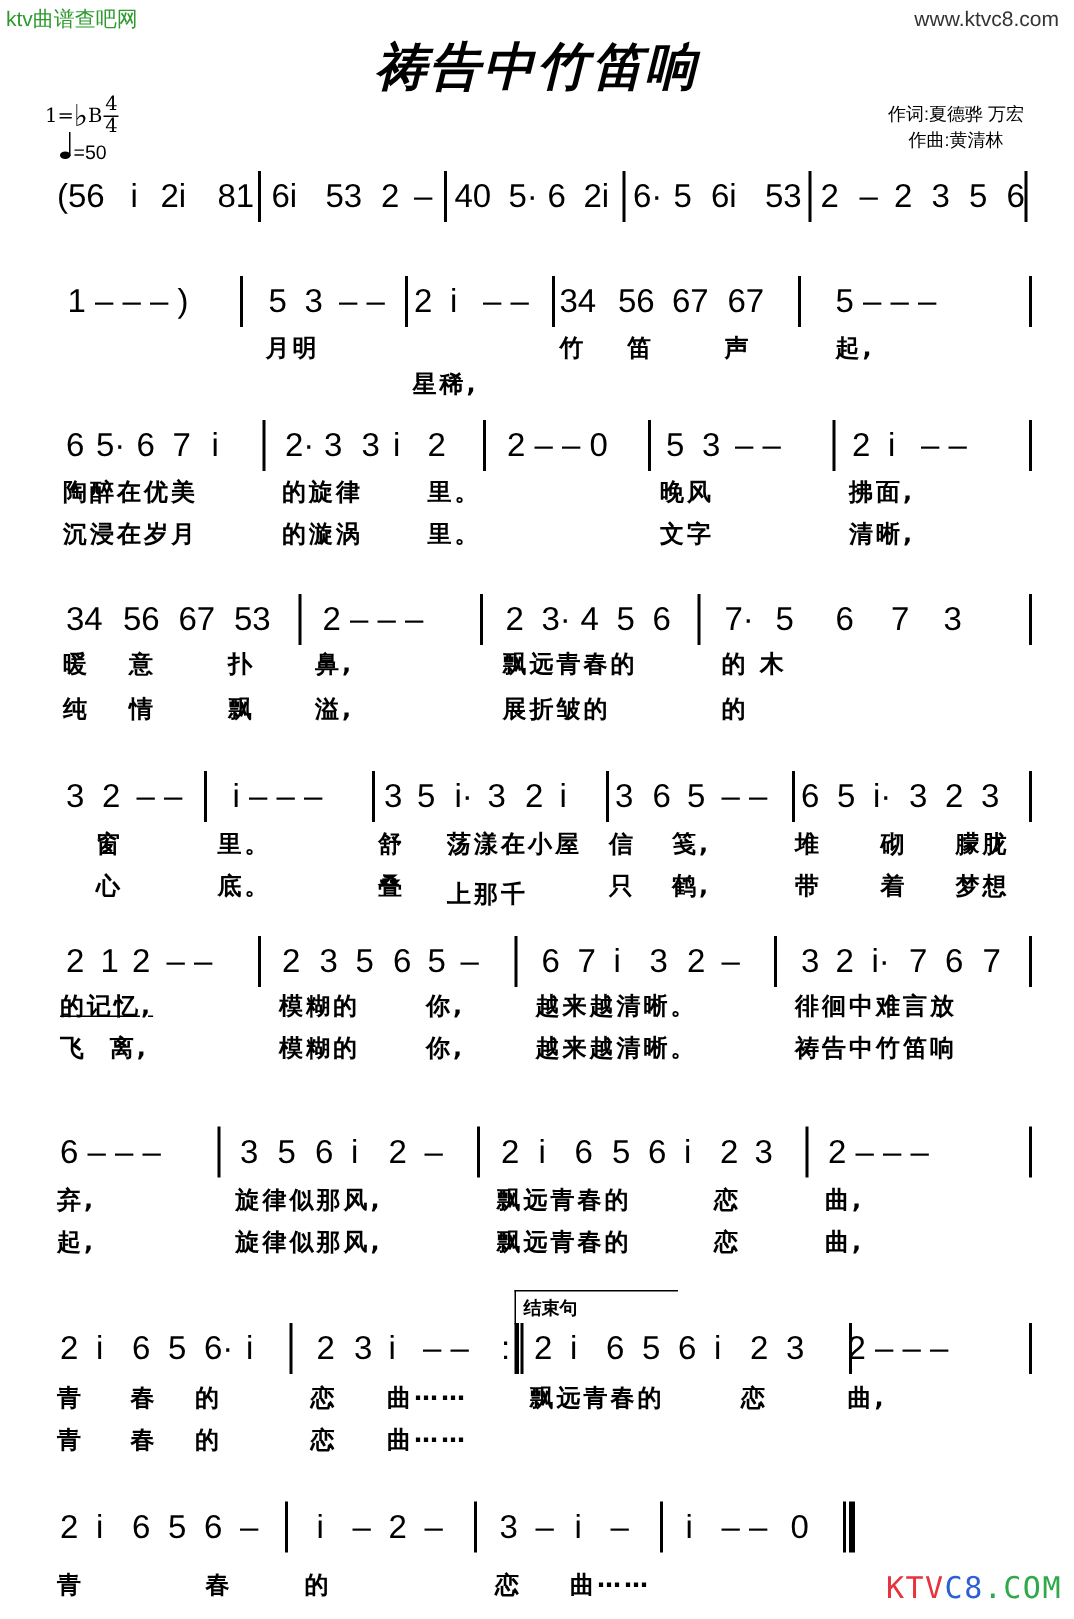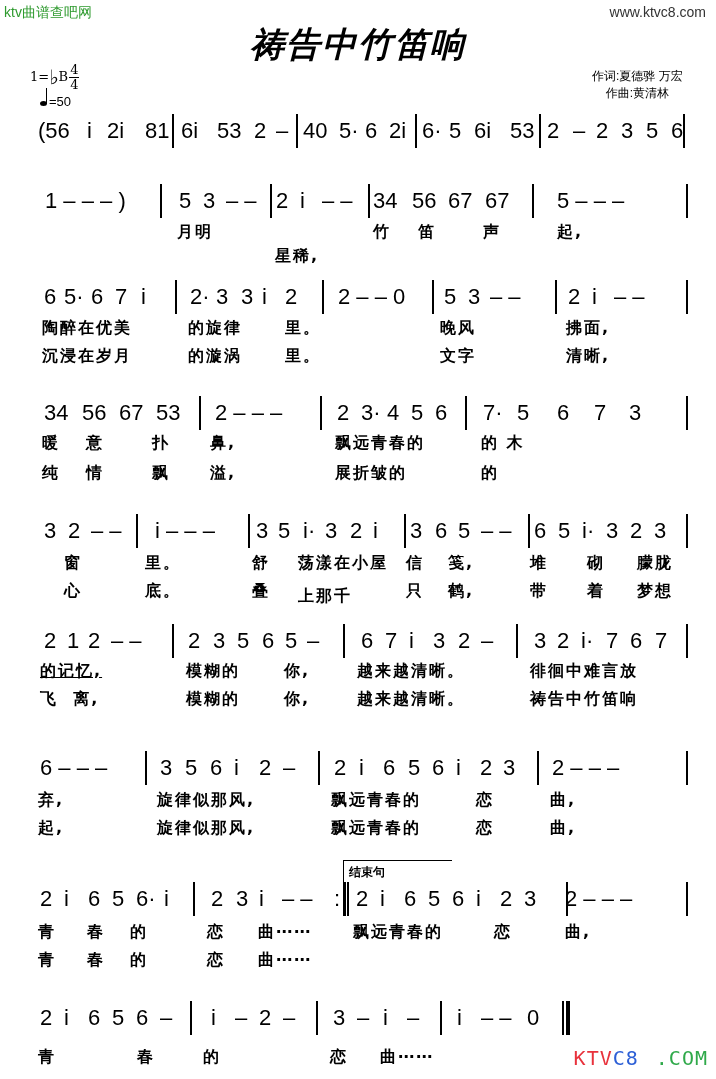--- a/index.html
+++ b/index.html
@@ -25,21 +25,21 @@
   .bar { position: absolute; width: 1.5px; background: #000; }
   .lyric { position: absolute; font-size: 16px; font-weight: bold; white-space: pre;
            letter-spacing: 2px; font-family: "DejaVu Sans", sans-serif; }
   .note-seg { position: absolute; font-size: 22px; white-space: pre; }
   .ending-box { position: absolute; border-left: 1px solid #000; border-top: 1px solid #000; }
   .ending-label { position: absolute; font-size: 12px; font-weight: bold; }
   .wm { right: 8px; top: 1046px; font-size: 20px; letter-spacing: 1px;
         font-family: "DejaVu Sans Mono", monospace; }
   .wm .red { color: #e8323c; }
   .wm .blue { color: #2c5fd6; }
-  .wm .green { color: #2fa94a; margin-left: 17px; }
+  .wm .green { color: #2fa94a; }
 </style>
 </head>
 <body>
 
 <div class="abs site-logo">ktv曲谱查吧网</div>
 <div class="abs site-url">www.ktvc8.com</div>
 <div class="abs title">祷告中竹笛响</div>
 
 <div class="abs key">
   <span>1=</span><span class="flat">♭</span><span>B</span><span class="timesig"><span class="top">4</span><span>4</span></span>

